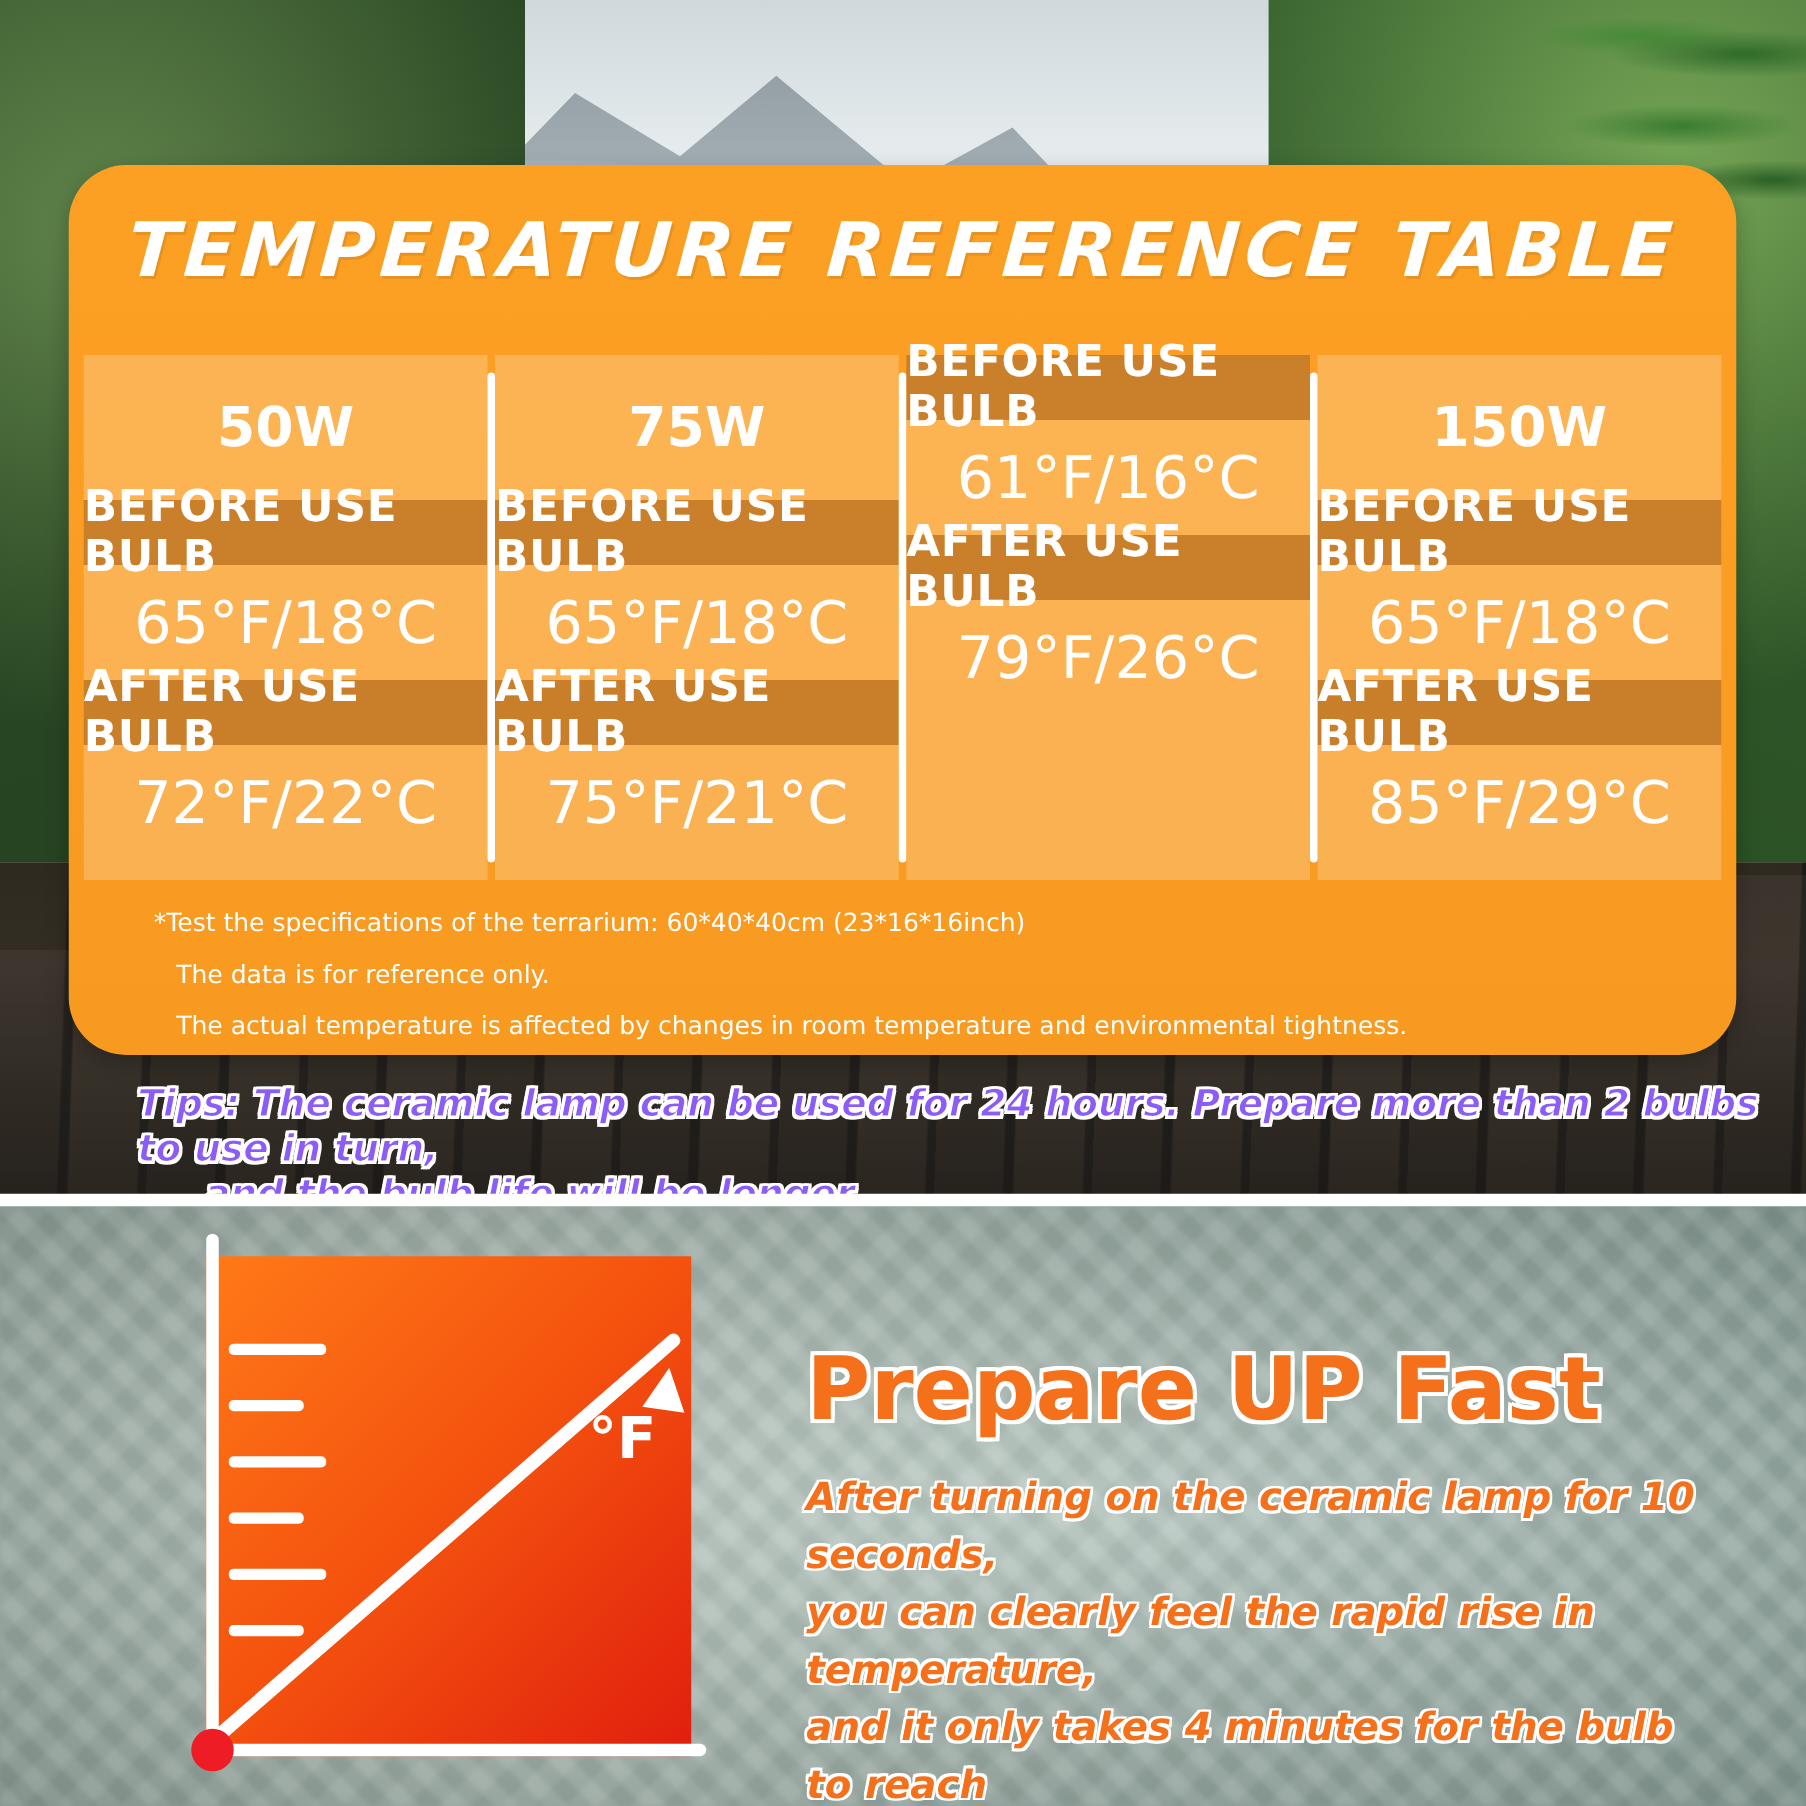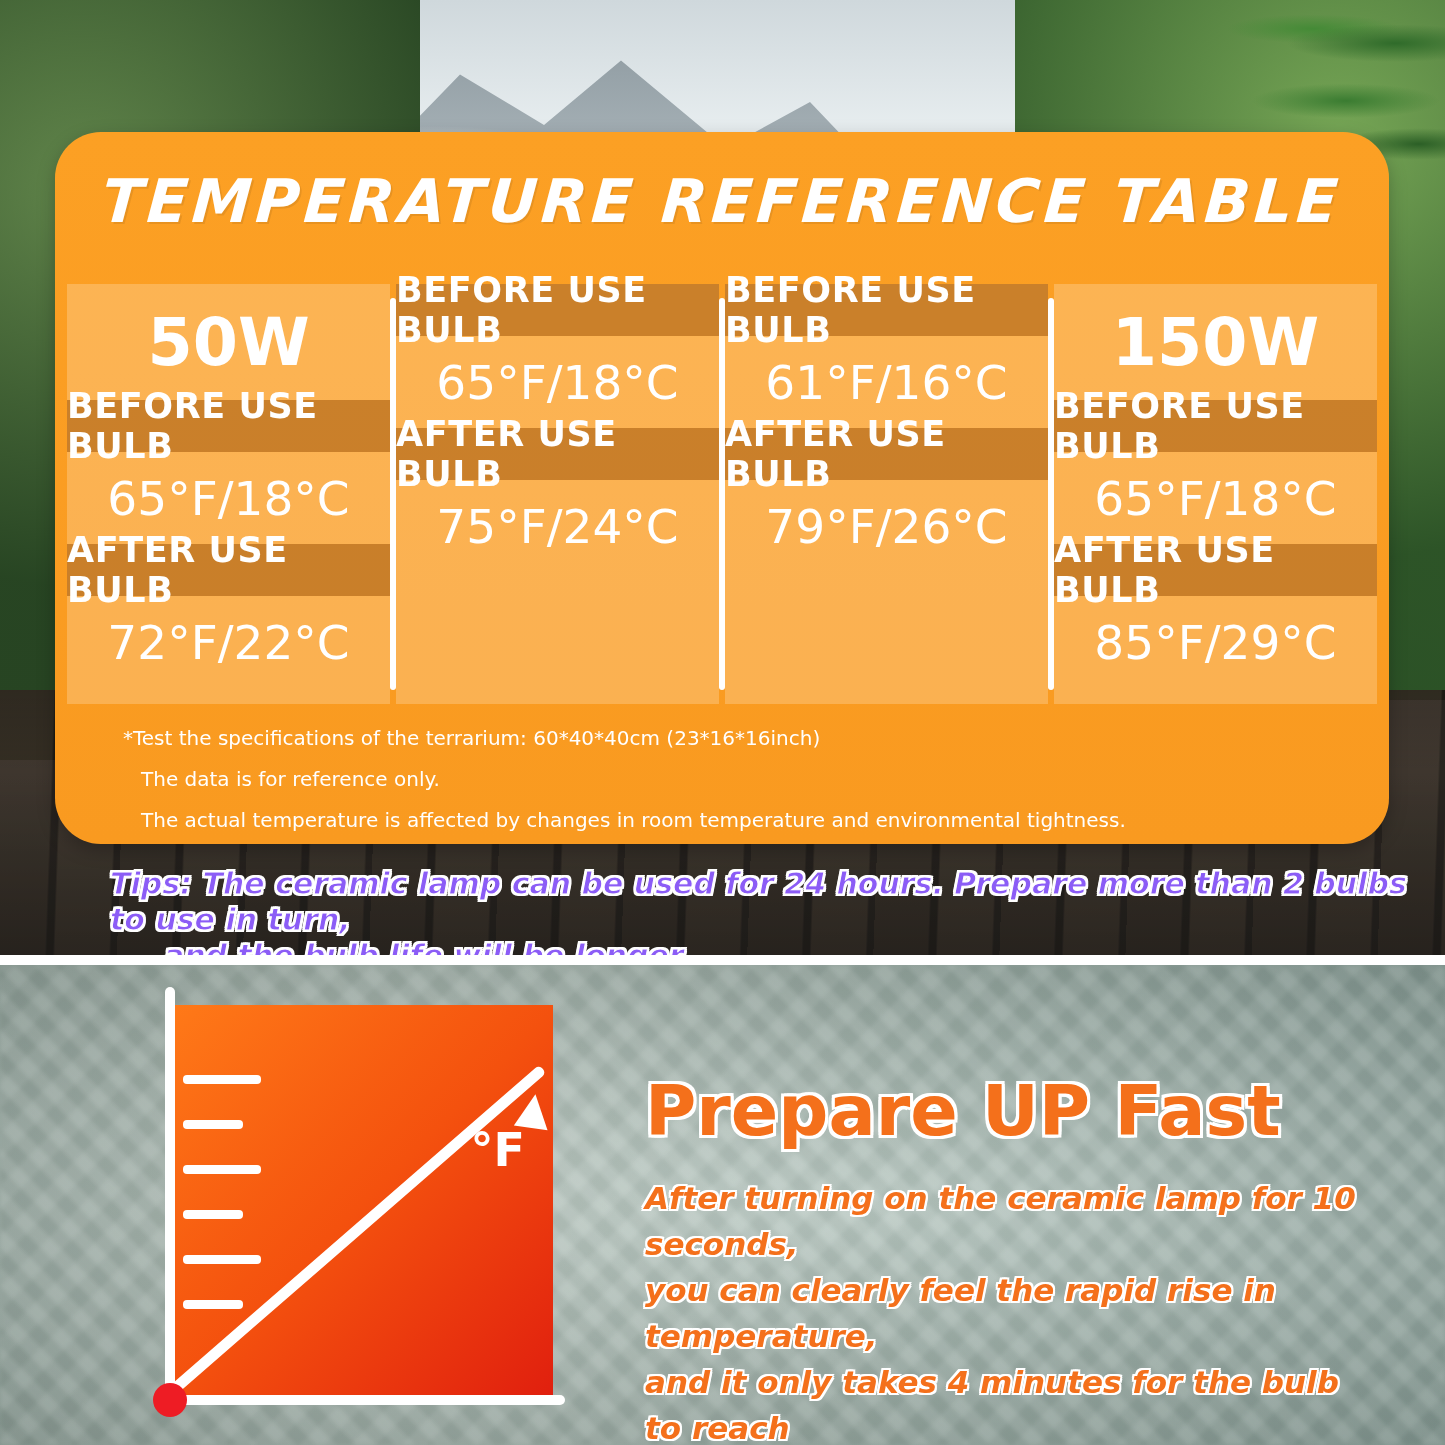--- a/index.html
+++ b/index.html
@@ -125,21 +125,21 @@
     position: absolute;
     left: -6px; top: 14px;
     width: 6px; height: calc(100% - 28px);
     background: #ffffff;
     border-radius: 3px;
   }
   .cell-watt {
     height: 116px;
     display: flex; align-items: center; justify-content: center;
     color: #ffffff;
-    font-size: 65px;
+    font-size: 44px;
     font-weight: bold;
     font-family: "DejaVu Sans", sans-serif;
   }
   .cell-label {
     height: 52px;
     background: rgba(160,85,10,0.55);
     display: flex; align-items: center; justify-content: center;
     color: #ffffff;
     font-size: 35px;
     font-weight: bold;
@@ -307,24 +307,25 @@
       <div class="col">
         <div class="cell-watt">50W</div>
         <div class="cell-label">BEFORE USE BULB</div>
         <div class="cell-temp">65°F/18°C</div>
         <div class="cell-label">AFTER USE BULB</div>
         <div class="cell-temp">72°F/22°C</div>
       </div>
 
       <div class="col">
         <div class="divider"></div>
+        <div class="cell-watt">75W</div>
         <div class="cell-label">BEFORE USE BULB</div>
         <div class="cell-temp">65°F/18°C</div>
         <div class="cell-label">AFTER USE BULB</div>
-        <div class="cell-temp">75°F/24°C</div>
+        <div class="cell-temp">75°F/21°C</div>
       </div>
 
       <div class="col">
         <div class="divider"></div>
         <div class="cell-label">BEFORE USE BULB</div>
         <div class="cell-temp">61°F/16°C</div>
         <div class="cell-label">AFTER USE BULB</div>
         <div class="cell-temp">79°F/26°C</div>
       </div>
 

